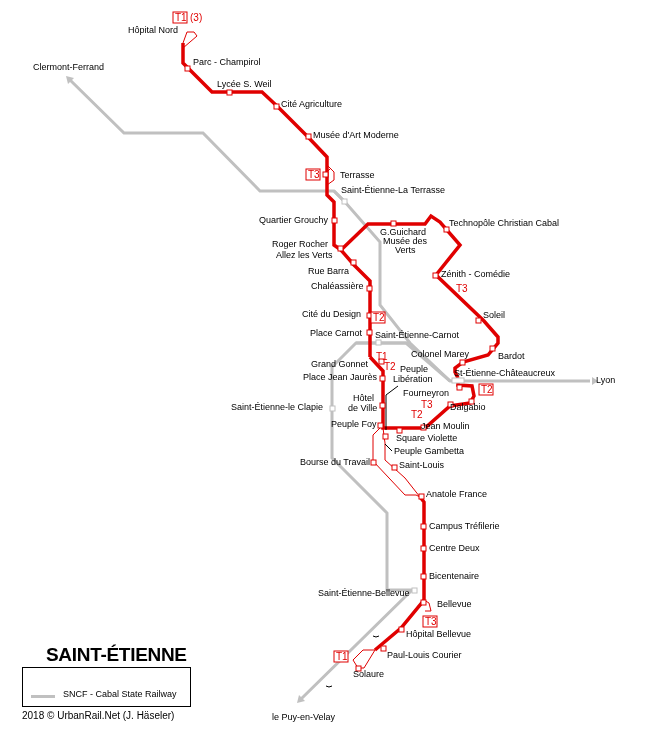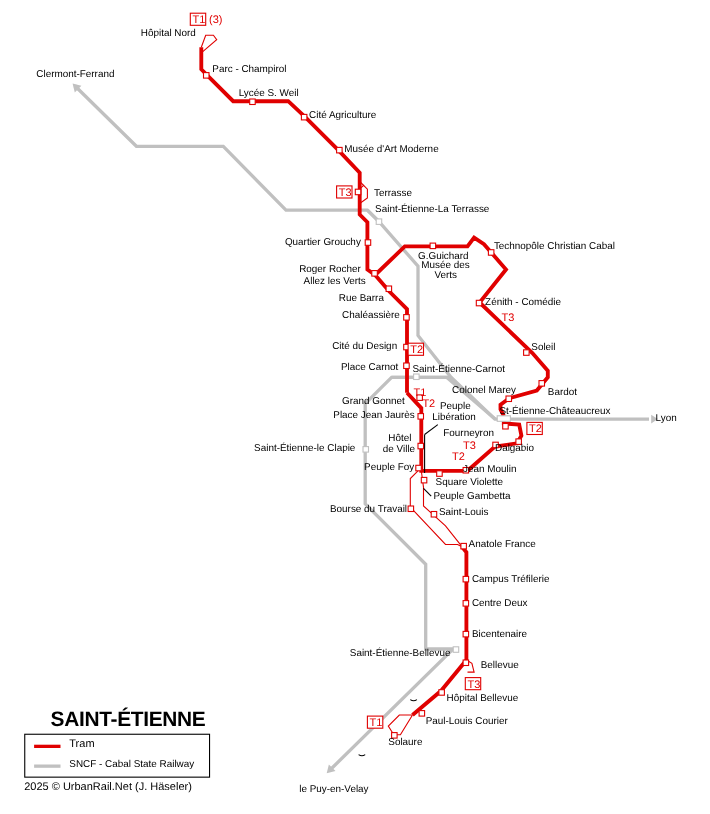--- a/index.html
+++ b/index.html
@@ -184,22 +184,18 @@
       <text x="481" y="393" class="lbl-red">T2</text>
       <rect x="423" y="616" width="14" height="11" fill="#fff" stroke="#e00000"></rect>
       <text x="425" y="625" class="lbl-red">T3</text>
       <rect x="334" y="651" width="14" height="11" fill="#fff" stroke="#e00000"></rect>
       <text x="336" y="660" class="lbl-red">T1</text>
     </g>
 </svg>
 
 <div class="title">SAINT-ÉTIENNE</div>
 <div class="legend">
-  <div class="legend-row" style="top:3px">
-    <span class="legend-swatch" style="background:#e00000"></span>
-    <span class="legend-label">Tram</span>
-  </div>
   <div class="legend-row" style="top:21px">
     <span class="legend-swatch" style="background:#c0c0c0"></span>
     <span class="legend-label small">SNCF - Cabal State Railway</span>
   </div>
 </div>
-<div class="credit">2025 © UrbanRail.Net (J. Häseler)</div>
+<div class="credit">2018 © UrbanRail.Net (J. Häseler)</div>
 
 </body></html>

